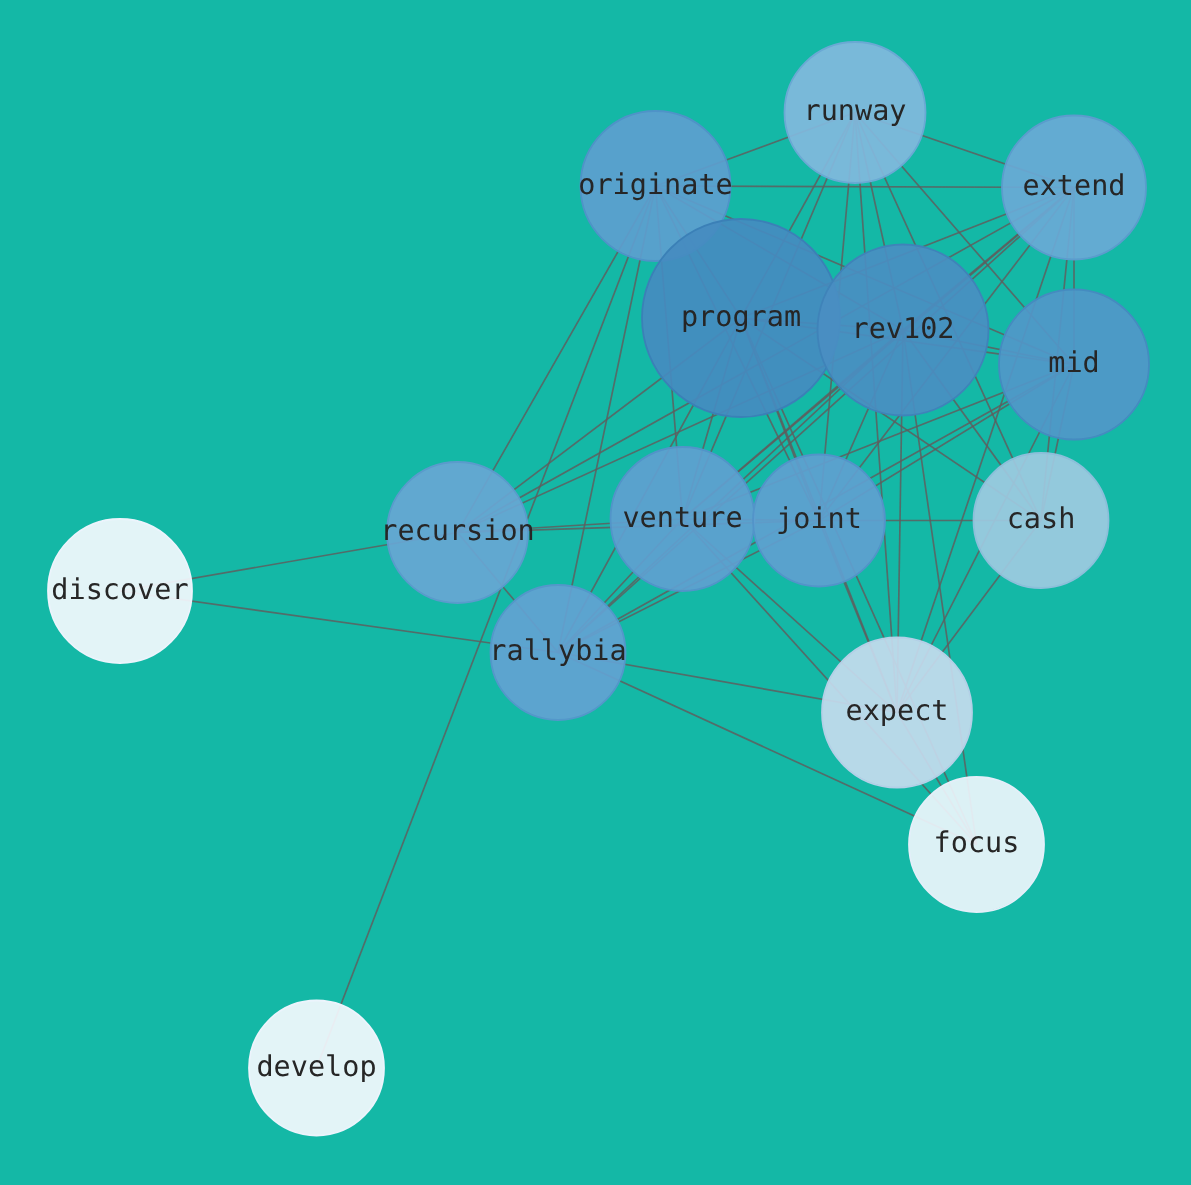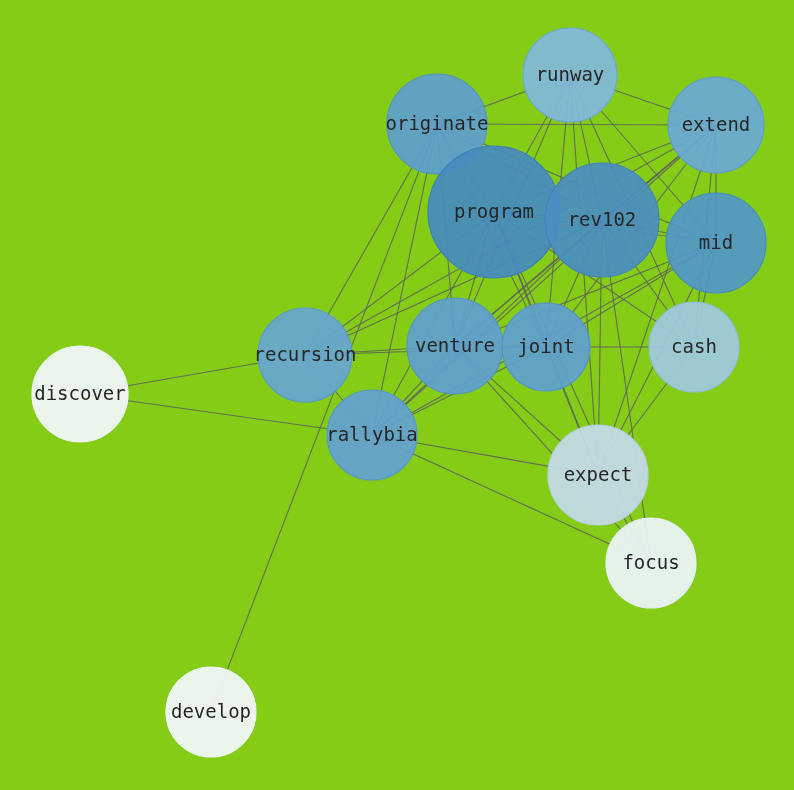--- a/index.html
+++ b/index.html
@@ -8,21 +8,21 @@
     padding: 0;
     background: #ffffff;
   }
   body {
     font-family: "DejaVu Sans Mono", "Liberation Mono", monospace;
   }
   #graph-root {
     position: relative;
     width: 794px;
     height: 790px;
-    background: #84cc16;
+    background: #14b8a6;
     overflow: hidden;
   }
   #graph-svg {
     display: block;
     width: 794px;
     height: 790px;
   }
   .edge {
     stroke: #5e5e5e;
     stroke-opacity: 0.85;

